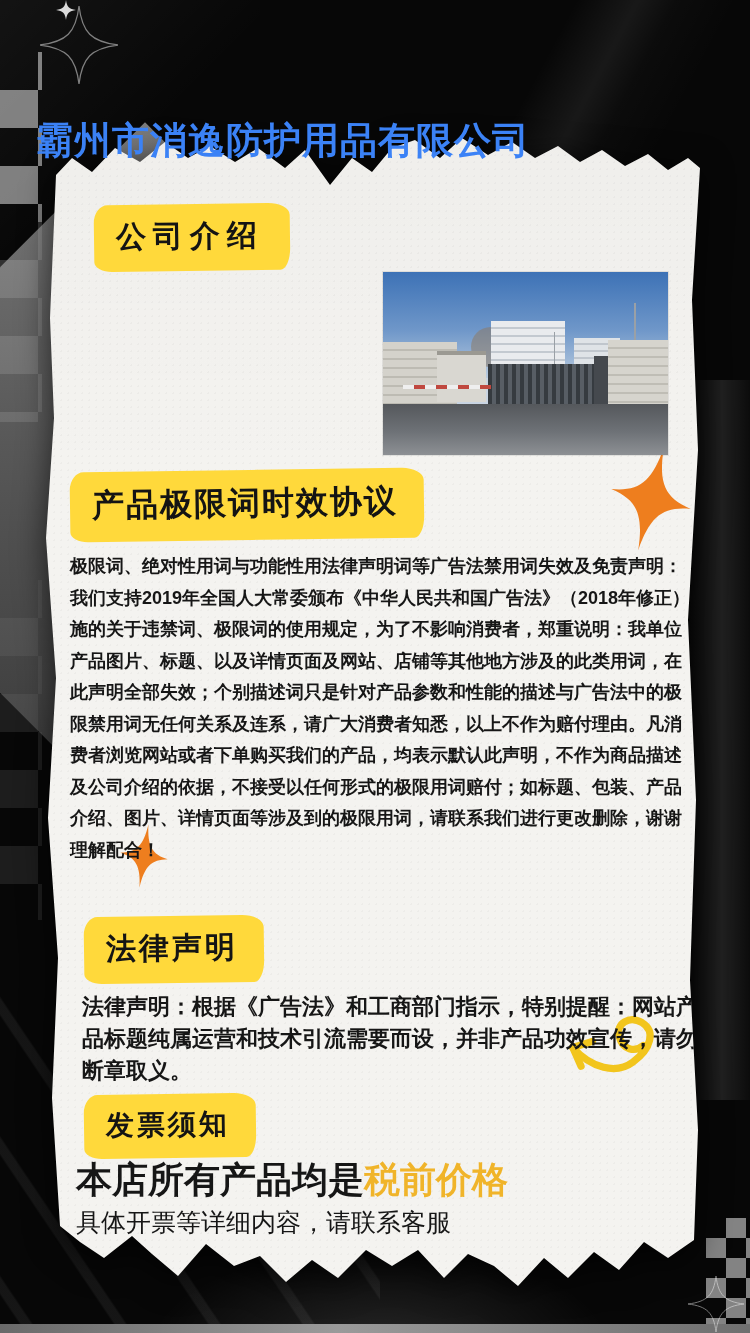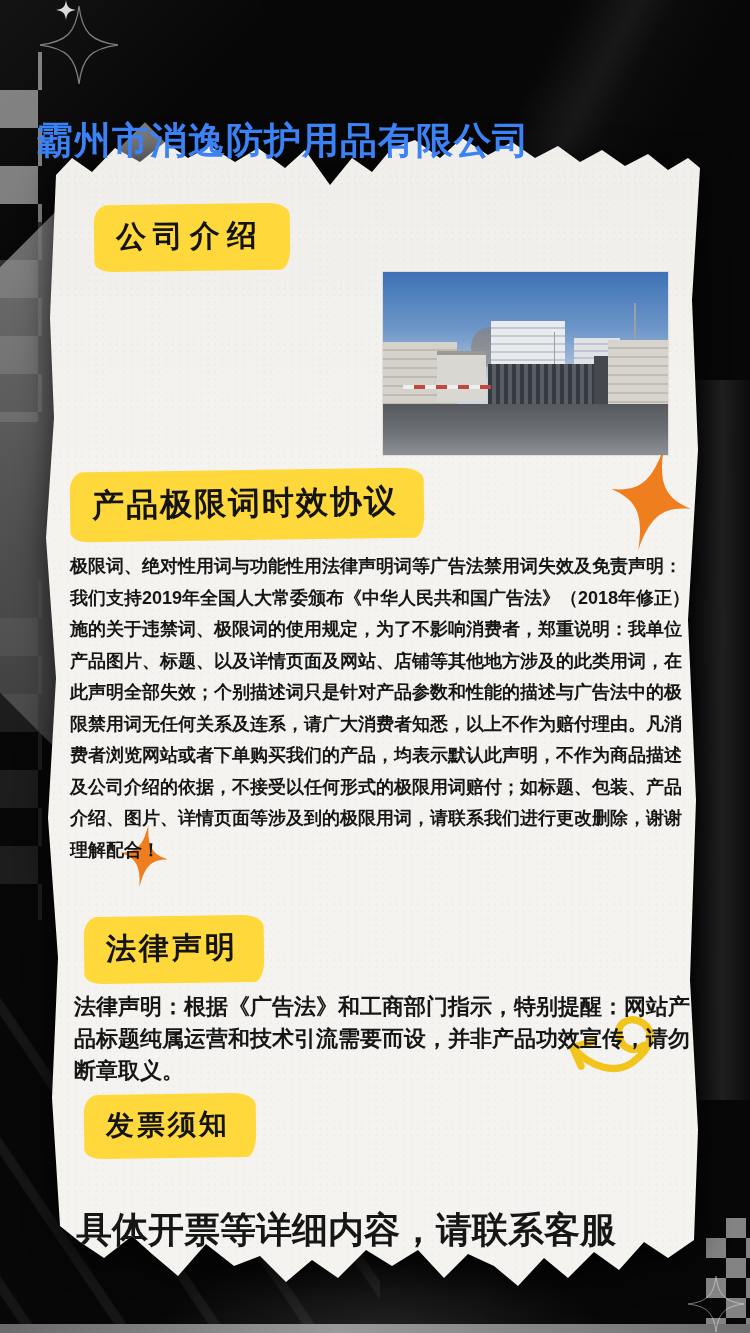--- a/index.html
+++ b/index.html
@@ -76,24 +76,24 @@
   #agreement-heading .ht { font-size:32px; letter-spacing:2px; }
   #legal-heading { position:absolute; left:40px; top:778px; z-index:2; }
   #legal-heading .ht { font-size:30px; letter-spacing:3px; }
   #invoice-heading { position:absolute; left:40px; top:956px; z-index:2; }
   #invoice-heading .ht { font-size:28px; letter-spacing:3px; }
 
   
   .body-txt { position:absolute; z-index:2; color:#161616; font-weight:700; }
   #intro-body { left:28px; top:141px; width:282px; font-size:25px; line-height:37px; }
   #agreement-body { left:26px; top:413px; width:622px; font-size:18px; line-height:31.5px; white-space:pre-line; }
-  #legal-body { left:30px; top:853px; width:622px; font-size:22px; line-height:32px; }
+  #legal-body { left:38px; top:853px; width:622px; font-size:22px; line-height:32px; }
   #invoice-line1 { left:32px; top:1018px; width:600px; font-size:36px; font-weight:800; white-space:nowrap; }
   #invoice-line1 .gold { color:#F0B42A; }
-  #invoice-line2 { left:32px; top:1068px; width:620px; font-size:36px; font-weight:700; white-space:nowrap; }
+  #invoice-line2 { left:32px; top:1068px; width:620px; font-size:25px; font-weight:400; white-space:nowrap; }
 
   
   #photo { position:absolute; left:339px; top:134px; width:285px; height:183px; z-index:2;
     overflow:hidden; background:#c9d4e2; box-shadow:0 0 0 1px rgba(0,0,0,.08); }
   #photo .sky { position:absolute; left:0; top:0; width:100%; height:58%;
     background:linear-gradient(180deg,#3d72b6 0%, #6f97c9 55%, #b9cbdf 100%); }
   #photo .bldg-main { position:absolute; left:38%; top:27%; width:26%; height:29%;
     background:repeating-linear-gradient(180deg,#e9ebee 0 6px,#c3c9d0 6px 8px); }
   #photo .bldg-right { position:absolute; left:67%; top:36%; width:16%; height:18%;
     background:repeating-linear-gradient(180deg,#dfe3e7 0 5px,#c0c6cd 5px 7px); }
@@ -198,18 +198,21 @@
 我们支持2019年全国人大常委颁布《中华人民共和国广告法》（2018年修正）施的关于违禁词、极限词的使用规定，为了不影响消费者，郑重说明：我单位产品图片、标题、以及详情页面及网站、店铺等其他地方涉及的此类用词，在此声明全部失效；个别描述词只是针对产品参数和性能的描述与广告法中的极限禁用词无任何关系及连系，请广大消费者知悉，以上不作为赔付理由。凡消费者浏览网站或者下单购买我们的产品，均表示默认此声明，不作为商品描述及公司介绍的依据，不接受以任何形式的极限用词赔付；如标题、包装、产品介绍、图片、详情页面等涉及到的极限用词，请联系我们进行更改删除，谢谢理解配合！</div>
 
     <div class="hl" id="legal-heading">
       <span class="ht">法律声明</span>
     </div>
     <div class="body-txt" id="legal-body">法律声明：根据《广告法》和工商部门指示，特别提醒：网站产品标题纯属运营和技术引流需要而设，并非产品功效宣传，请勿断章取义。</div>
 
     <div class="hl" id="invoice-heading">
       <span class="ht">发票须知</span>
     </div>
+    <div class="body-txt" id="invoice-line1">
+      <span>本店所有产品均是</span><span class="gold">税前价格</span>
+    </div>
     <div class="body-txt" id="invoice-line2">具体开票等详细内容，请联系客服</div>
 
   </div>
 </div>
 
 <div id="bottom-bar"></div>
 
 </body></html>

